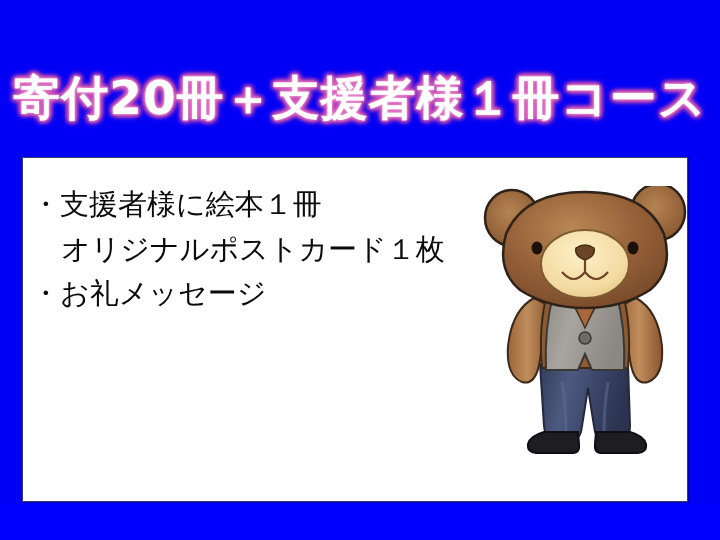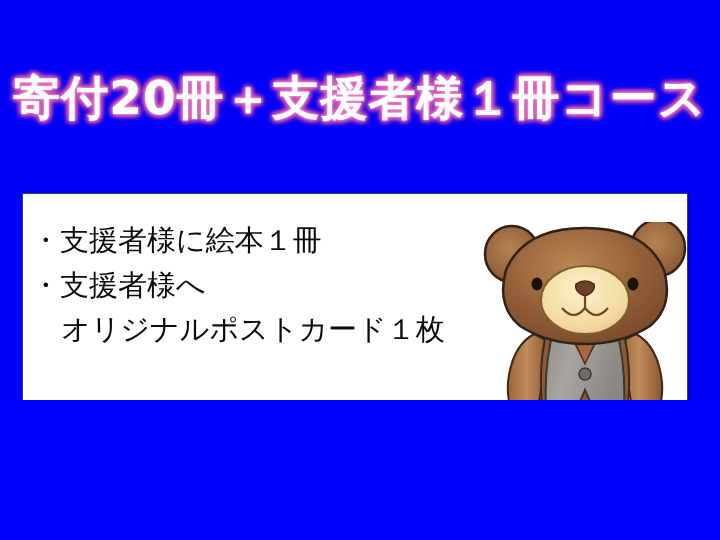--- a/index.html
+++ b/index.html
@@ -3,21 +3,21 @@
 <meta charset="utf-8">
 <style>
   html, body {
     margin: 0;
     padding: 0;
     background: #0000ff;
   }
   #slide {
     position: relative;
     width: 720px;
-    height: 400px;
+    height: 504px;
     background: #0000f5;
     overflow: hidden;
     font-family: "DejaVu Sans", sans-serif;
   }
 
   
   #title {
     position: absolute;
     left: 0;
     top: 74px;
@@ -44,21 +44,20 @@
   #panel {
     position: absolute;
     left: 22px;
     top: 157px;
     width: 666px;
     height: 345px;
     background: #ffffff;
     border: 1px solid #3a3a6a;
     box-sizing: border-box;
     box-shadow: 1px 1px 0 rgba(0,0,0,0.25);
-    margin-top: 36px;
   }
 
   
   #body-list {
     position: absolute;
     left: 8px;
     top: 24px;
     width: 470px;
   }
   .body-line {
@@ -90,22 +89,22 @@
 <body>
 
 <div id="slide">
 
   <div id="title">寄付20冊＋支援者様１冊コース</div>
 
   <div id="panel">
 
     <div id="body-list">
       <span class="body-line">・支援者様に絵本１冊</span>
-      <span class="body-line">・支援者様へ</span>
       <span class="body-line indent">オリジナルポストカード１枚</span>
+      <span class="body-line">・お礼メッセージ</span>
     </div>
 
     <div id="bear">
       <svg viewBox="0 0 215 292" xmlns="http://www.w3.org/2000/svg">
         <defs>
           <radialGradient id="furG" cx="42%" cy="32%" r="70%">
             <stop offset="0%" stop-color="#b98853"></stop>
             <stop offset="55%" stop-color="#97623a"></stop>
             <stop offset="100%" stop-color="#7b4c2b"></stop>
           </radialGradient>

